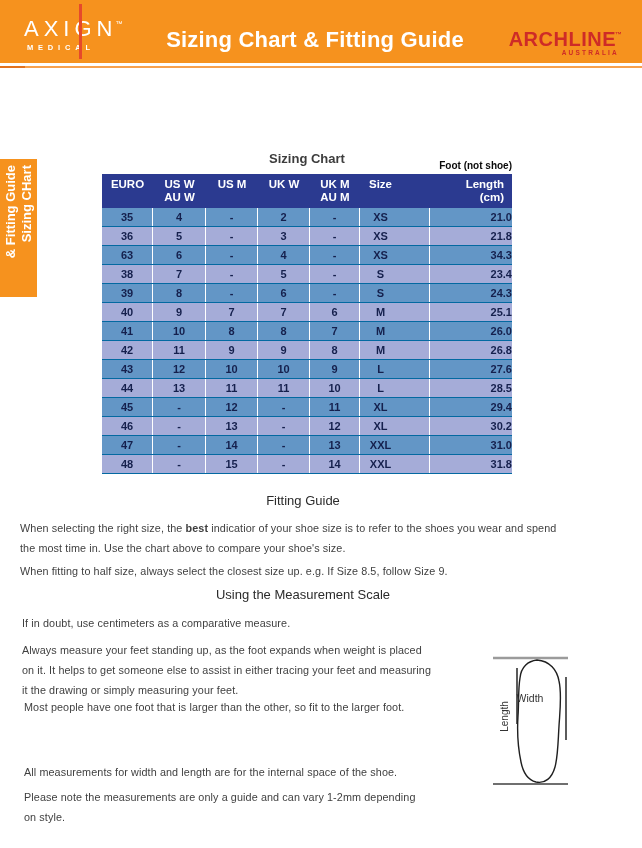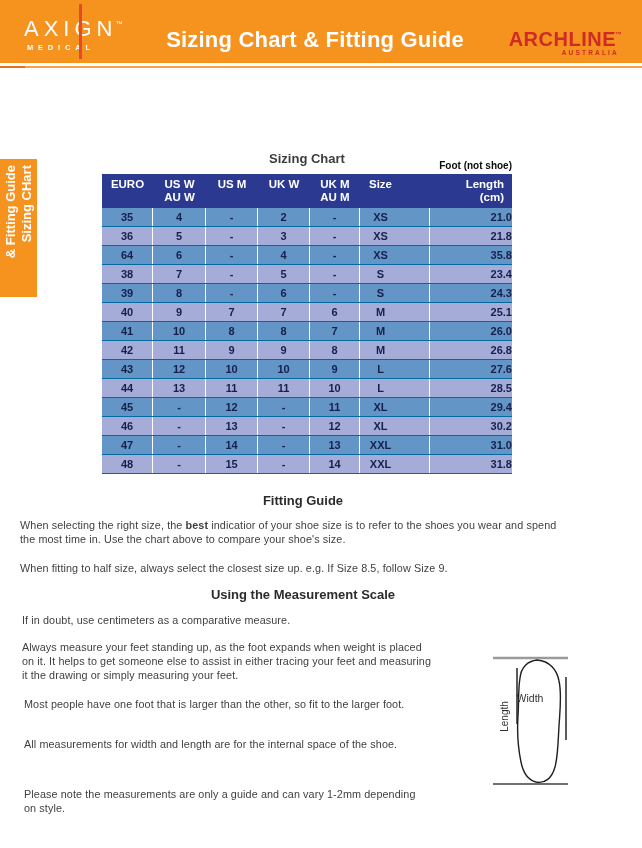--- a/index.html
+++ b/index.html
@@ -47,31 +47,31 @@
       height:18px;border-bottom:1px solid #0369a1;}
   .row-blue{background:#6396C6;}
   .row-purple{background:#A5ACD8;}
   .td{font-size:11px;font-weight:bold;color:#15204d;text-align:center;line-height:18px;
       box-sizing:border-box;}
   .td.sep{border-right:1px solid #ffffff;}
   .td.col7{text-align:right;}
 
   
   .sec-h{position:absolute;left:0;width:606px;margin:0;text-align:center;
-         font-size:13px;font-weight:bold;color:#2b2b2b;}
+         font-size:13px;font-weight:normal;color:#2b2b2b;}
   .sec-h.fitting{top:493px;}
   .sec-h.measure{top:587px;}
-  .body-p{position:absolute;margin:0;font-size:10.8px;line-height:14px;color:#3f3f3f;
+  .body-p{position:absolute;margin:0;font-size:10.8px;line-height:20px;color:#3f3f3f;
           white-space:pre;letter-spacing:0.1px;}
   .p1{left:20px;top:518px;}
   .p2{left:20px;top:561px;}
   .p3{left:22px;top:613px;}
   .p4{left:22px;top:640px;}
   .p5{left:24px;top:697px;}
-  .p6{left:24px;top:737px;}
+  .p6{left:24px;top:762px;}
   .p7{left:24px;top:787px;}
 
   
   .foot-diagram{position:absolute;left:488px;top:650px;width:154px;height:140px;}
   .foot-diagram svg{position:absolute;left:0;top:0;}
   .width-label{position:absolute;left:16px;top:42px;width:52px;text-align:center;
                font-size:10.5px;color:#333333;}
   .length-label{position:absolute;left:-14px;top:61px;width:60px;text-align:center;
                 font-size:10px;color:#333333;transform:rotate(-90deg);}
 </style>
@@ -151,28 +151,28 @@
           <div class="td col0 sep">36</div>
           <div class="td col1 sep">5</div>
           <div class="td col2 sep">-</div>
           <div class="td col3 sep">3</div>
           <div class="td col4 sep">-</div>
           <div class="td col5">XS</div>
           <div class="td col6 sep"></div>
           <div class="td col7">21.8</div>
         </div>
         <div class="tr row-blue">
-          <div class="td col0 sep">64</div>
+          <div class="td col0 sep">63</div>
           <div class="td col1 sep">6</div>
           <div class="td col2 sep">-</div>
           <div class="td col3 sep">4</div>
           <div class="td col4 sep">-</div>
           <div class="td col5">XS</div>
           <div class="td col6 sep"></div>
-          <div class="td col7">35.8</div>
+          <div class="td col7">34.3</div>
         </div>
         <div class="tr row-purple">
           <div class="td col0 sep">38</div>
           <div class="td col1 sep">7</div>
           <div class="td col2 sep">-</div>
           <div class="td col3 sep">5</div>
           <div class="td col4 sep">-</div>
           <div class="td col5">S</div>
           <div class="td col6 sep"></div>
           <div class="td col7">23.4</div>

